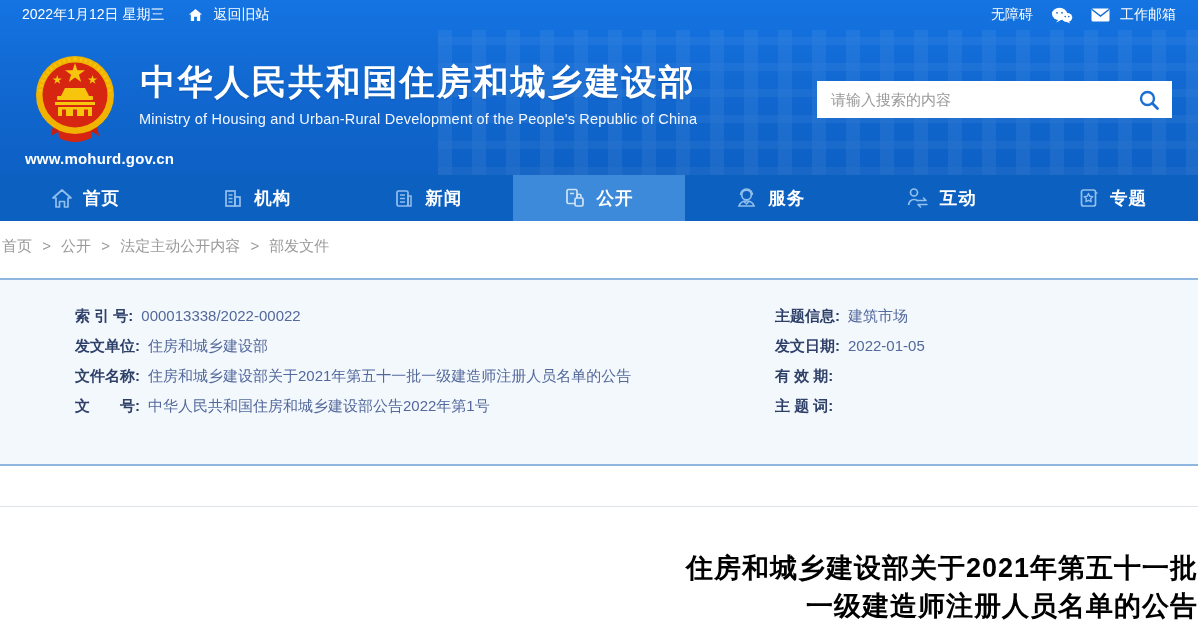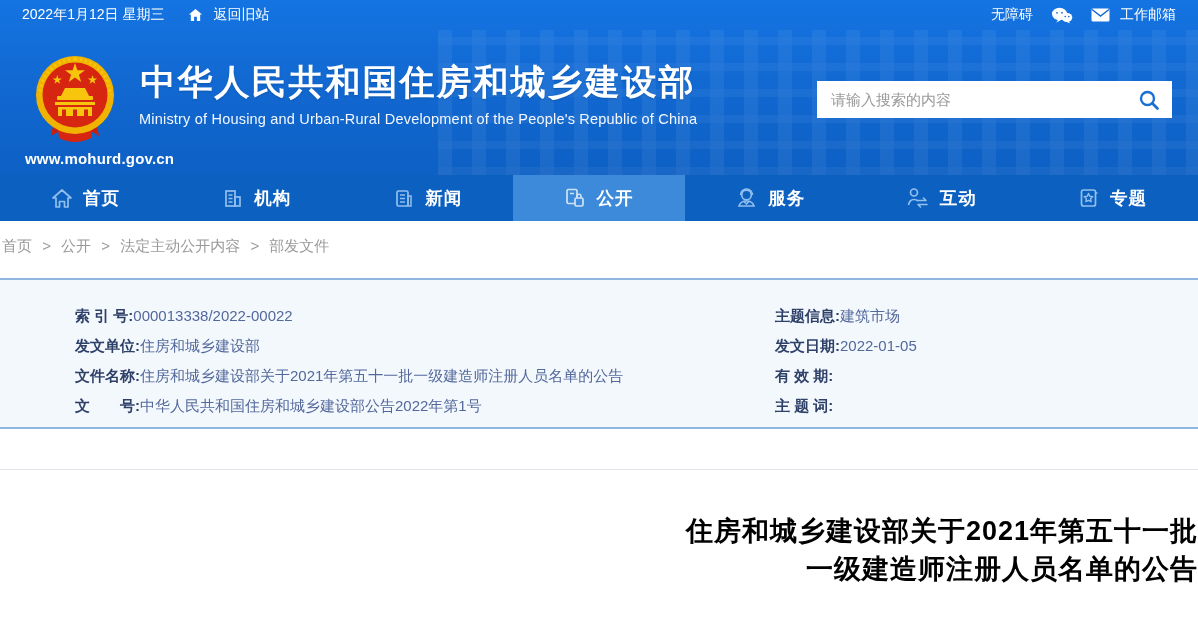--- a/index.html
+++ b/index.html
@@ -63,29 +63,29 @@
 
   
   .breadcrumb {
     height:57px; padding:16px 0 16px 2px; font-size:15px; color:#999999; background:#fff;
   }
   .breadcrumb span { margin-right:6px; }
   .breadcrumb .crumb { cursor:pointer; }
 
   
   .meta-box {
-    width:1198px; height:151px; background:#f3f8fd;
+    width:1198px; height:188px; background:#f3f8fd;
     border-top:2px solid #8fb6e0; border-bottom:2px solid #8fb6e0;
     display:flex; padding-top:27px;
   }
   .meta-col-left { width:775px; padding-left:75px; }
   .meta-col-right { flex:1; }
   .meta-row { display:flex; margin-bottom:12px; font-size:15px; line-height:18px; }
   .meta-label { font-weight:bold; color:#2e3f68; white-space:pre; }
-  .meta-value { color:#53689b; margin-left:0; }
+  .meta-value { color:#53689b; margin-left:8px; }
 
   .spacer-white { height:40px; background:#fff; }
   .divider { height:1px; background:#dfe3ea; width:1198px; }
 
   
   .article { padding-top:42px; text-align:right;padding-left:28px; }
   .article-title {
     font-size:27px; font-weight:bold; color:#000; line-height:38px; letter-spacing:1px;
   }
 </style>

